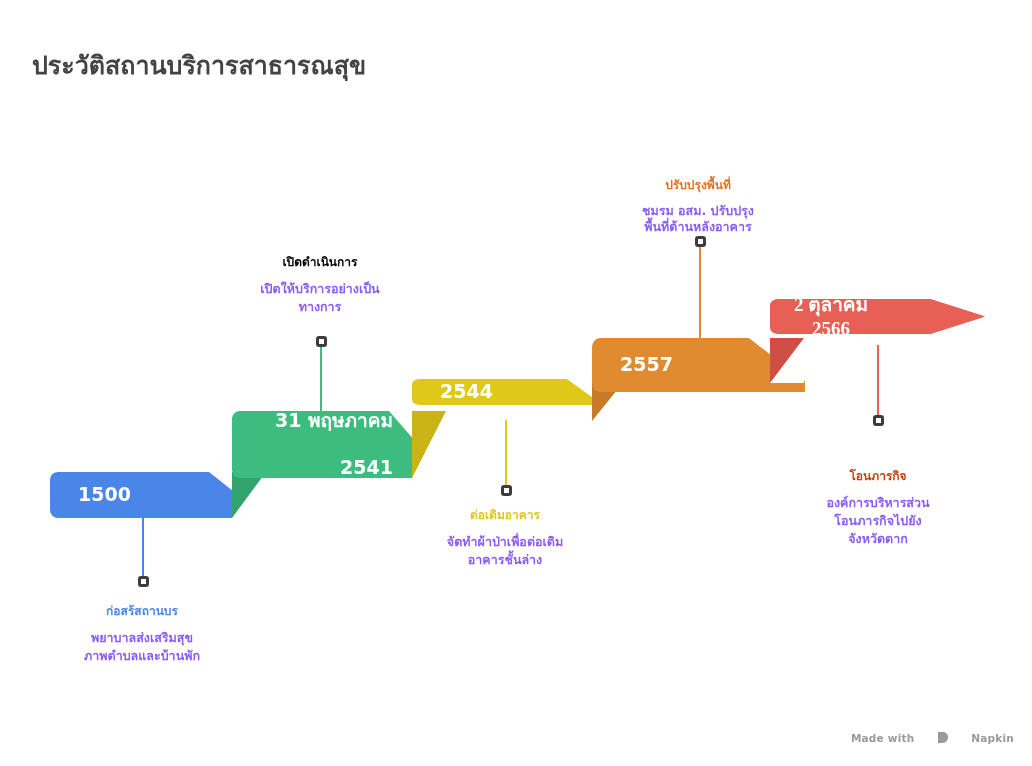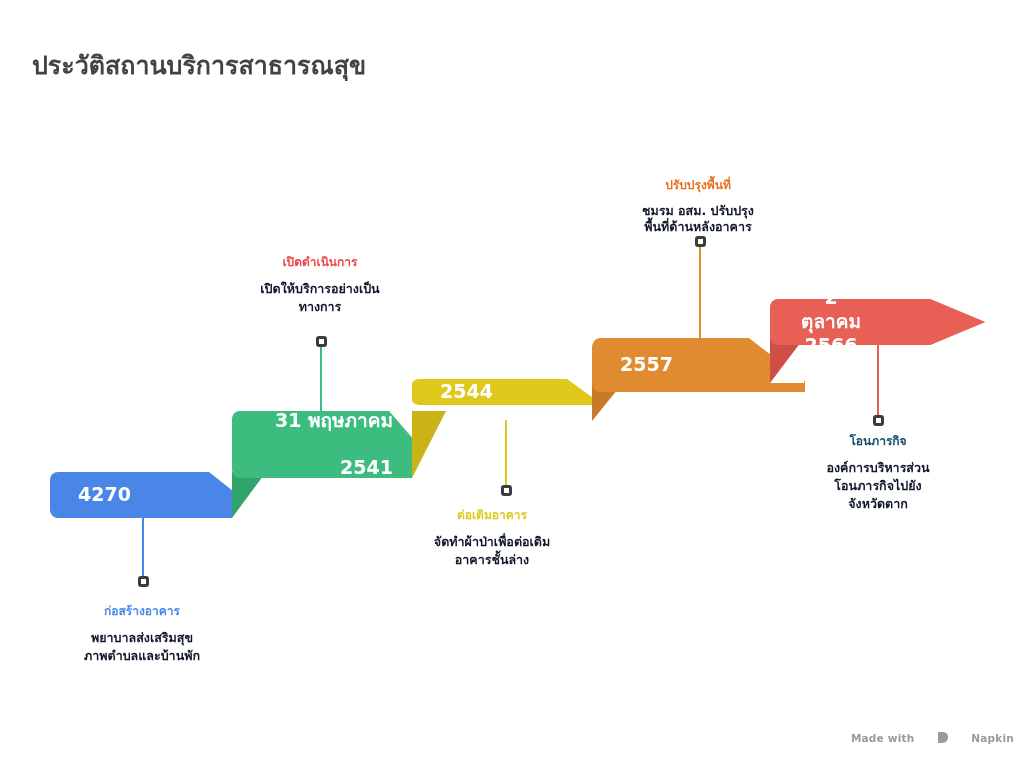--- a/index.html
+++ b/index.html
@@ -110,21 +110,21 @@
   .caption-title {
     font-size: 12px;
     font-weight: bold;
     line-height: 1.3;
     margin-bottom: 9px;
     white-space: nowrap;
   }
   .caption-desc {
     font-size: 12.5px;
     font-weight: bold;
-    color: #0f172a;
+    color: #8b5cf6;
     line-height: 1.45;
   }
 
   
   .watermark {
     position: absolute;
     right: 18px;
     bottom: 22px;
     display: flex;
     align-items: center;
@@ -141,21 +141,21 @@
 
 <div id="canvas">
 
   <div class="page-title">ประวัติสถานบริการสาธารณสุข</div>
 
   <div class="step" style="left:50px; top:472px; width:215px; height:46px;">
     <svg class="step-body" viewBox="0 0 215 46" preserveAspectRatio="none">
       <path d="M 8 0 L 215 0 L 215 46 L 8 46 A 8 8 0 0 1 0 38 L 0 8 A 8 8 0 0 1 8 0 Z" fill="#4a86e8"></path>
     </svg>
     <div class="step-label left">
-      <span>4270</span>
+      <span>1500</span>
     </div>
   </div>
 
   <svg class="fold" style="left:209px; top:472px; width:58px; height:46px;" viewBox="0 0 58 46" preserveAspectRatio="none">
     <polygon points="0,0 58,0 58,46" fill="#ffffff"></polygon>
   </svg>
 
   <svg class="fold" style="left:232px; top:472px; width:34px; height:46px;" viewBox="0 0 34 46" preserveAspectRatio="none">
     <polygon points="0,0 34,0 34,46 0,46" fill="#33a36e"></polygon>
   </svg>
@@ -213,21 +213,21 @@
     <polygon points="0,0 58,0 58,45" fill="#ffffff"></polygon>
   </svg>
 
   <svg class="fold" style="left:770px; top:338px; width:34px; height:45px;" viewBox="0 0 34 45" preserveAspectRatio="none">
     <polygon points="0,0 34,0 34,45 0,45" fill="#cf4f47"></polygon>
   </svg>
   <svg class="fold" style="left:770px; top:338px; width:34px; height:45px;" viewBox="0 0 34 45" preserveAspectRatio="none">
     <polygon points="34,0 34,45 0,45" fill="#ffffff"></polygon>
   </svg>
 
-  <div class="step" style="left:770px; top:299px; width:215px; height:46px;">
+  <div class="step" style="left:770px; top:299px; width:215px; height:35px;font-family:Liberation Serif, serif;">
     <svg class="step-body" viewBox="0 0 215 46" preserveAspectRatio="none">
       <path d="M 8 0 L 160 0 L 160 -1 L 160 0 L 215 23 L 160 46 L 8 46 A 8 8 0 0 1 0 38 L 0 8 A 8 8 0 0 1 8 0 Z" fill="#e85f56"></path>
       <polygon points="160,0 215,23 160,46" fill="#e85f56"></polygon>
       <polygon points="148,0 148,46 160,46 160,0" fill="#e85f56"></polygon>
     </svg>
     <div class="step-label left" style="padding-right:55px;">
       <span style="padding-left:22px; padding-right:60px; text-align:center;">2 ตุลาคม 2566</span>
     </div>
   </div>
 
@@ -240,53 +240,53 @@
   <div class="connector" style="left:505px; top:420px; height:66px; background:#e0c81b;"></div>
   <div class="dot" style="left:501px; top:485px;"></div>
 
   <div class="connector" style="left:699px; top:241px; height:98px; background:#e08b30;"></div>
   <div class="dot" style="left:695px; top:236px;"></div>
 
   <div class="connector" style="left:877px; top:345px; height:71px; background:#e85f56;"></div>
   <div class="dot" style="left:873px; top:415px;"></div>
 
   <div class="caption" style="left:42px; top:604px; width:200px;">
-    <div class="caption-title" style="color:#4a86e8;">ก่อสร้างอาคาร</div>
+    <div class="caption-title" style="color:#4a86e8;">ก่อสร้สถานบร</div>
     <div class="caption-desc">
       <div>พยาบาลส่งเสริมสุข</div>
       <div>ภาพตำบลและบ้านพัก</div>
     </div>
   </div>
 
   <div class="caption" style="left:220px; top:255px; width:200px;">
-    <div class="caption-title" style="color:#ef4444;">เปิดดำเนินการ</div>
+    <div class="caption-title" style="color:#000000;">เปิดดำเนินการ</div>
     <div class="caption-desc">
       <div>เปิดให้บริการอย่างเป็น</div>
       <div>ทางการ</div>
     </div>
   </div>
 
-  <div class="caption" style="left:392px; top:508px; width:200px;">
+  <div class="caption" style="left:405px; top:508px; width:200px;">
     <div class="caption-title" style="color:#e0c81b;">ต่อเติมอาคาร</div>
     <div class="caption-desc">
       <div>จัดทำผ้าป่าเพื่อต่อเติม</div>
       <div>อาคารชั้นล่าง</div>
     </div>
   </div>
 
   <div class="caption" style="left:598px; top:178px; width:200px;">
     <div class="caption-title" style="color:#e8701e;">ปรับปรุงพื้นที่</div>
     <div class="caption-desc" style="line-height:1.35;">
       <div>ชมรม อสม. ปรับปรุง</div>
       <div>พื้นที่ด้านหลังอาคาร</div>
     </div>
   </div>
 
   <div class="caption" style="left:778px; top:434px; width:200px;">
-    <div class="caption-title" style="color:#0c4a6e;">โอนภารกิจ</div>
+    <div class="caption-title" style="color:#c2410c;margin-top:35px;">โอนภารกิจ</div>
     <div class="caption-desc">
       <div>องค์การบริหารส่วน</div>
       <div>โอนภารกิจไปยัง</div>
       <div>จังหวัดตาก</div>
     </div>
   </div>
 
   <div class="watermark">
     <span>Made with</span>
     <svg width="13" height="13" viewBox="0 0 13 13">

